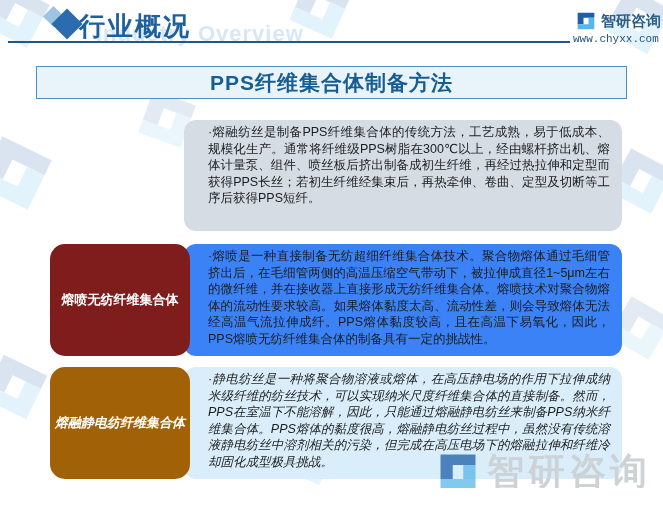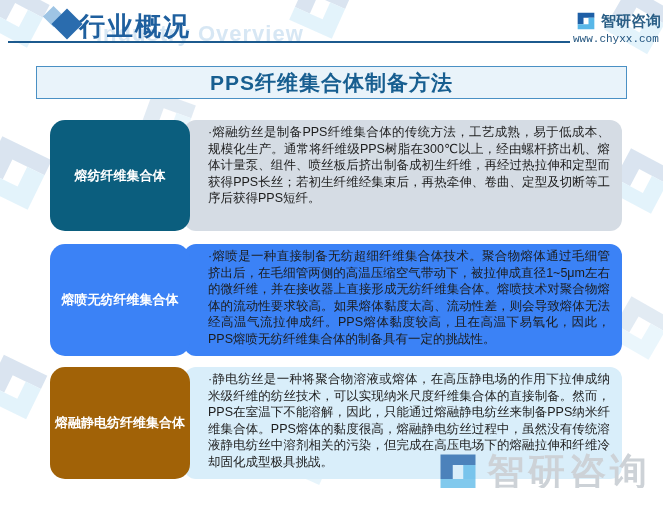--- a/index.html
+++ b/index.html
@@ -34,23 +34,23 @@
   
   .row { position:absolute; left:0; width:663px; }
   .row .body { position:absolute; left:184px; top:0; width:438px; height:100%;
     border-radius:12px; padding:4px 12px 8px 24px; }
   .row .body p { font-size:12.5px; line-height:16.6px; color:#1c1c1c; text-align:justify; }
   .row .tag { position:absolute; left:50px; top:0; width:140px; height:100%;
     border-radius:15px; display:flex; align-items:center; justify-content:center; }
   .row .tag span { color:#ffffff; font-size:13px; font-weight:bold; white-space:nowrap; }
   #row0 { top:120px; height:111px; }
   #row1 { top:244px; height:112px; }
-  #row2 { top:367px; height:112px; }
+  #row2 { top:367px; height:112px;font-style:italic; }
   #row0 .tag { background:#0b5e7e; }
-  #row1 .tag { background:#3b82f6; }
+  #row1 .tag { background:#7f1d1d; }
   #row2 .tag { background:#a16207; }
   #row0 .body { background:#d5dce4; }
   #row1 .body { background:#3b82f6; }
   #row2 .body { background:#d9eefa; }
 
   
   .ftr-rule { position:absolute; left:6px; top:491px; width:472px; height:2px; background:#1c5a8e; }
   .ftr-services { position:absolute; left:8px; top:500px; font-size:14px; font-weight:bold;
     color:#1a5a8c; letter-spacing:1px; white-space:nowrap; }
   .ftr-source { position:absolute; right:6px; top:495px; font-size:13px; font-weight:bold;
@@ -139,23 +139,20 @@
   </div>
 
   <div class="title-box">
     <span>PPS纤维集合体制备方法</span>
   </div>
 
   <div class="row" id="row0">
     <div class="body">
       <p>·熔融纺丝是制备PPS纤维集合体的传统方法，工艺成熟，易于低成本、规模化生产。通常将纤维级PPS树脂在300℃以上，经由螺杆挤出机、熔体计量泵、组件、喷丝板后挤出制备成初生纤维，再经过热拉伸和定型而获得PPS长丝；若初生纤维经集束后，再热牵伸、卷曲、定型及切断等工序后获得PPS短纤。</p>
     </div>
-    <div class="tag">
-      <span>熔纺纤维集合体</span>
-    </div>
   </div>
 
   <div class="row" id="row1">
     <div class="body">
       <p>·熔喷是一种直接制备无纺超细纤维集合体技术。聚合物熔体通过毛细管挤出后，在毛细管两侧的高温压缩空气带动下，被拉伸成直径1~5μm左右的微纤维，并在接收器上直接形成无纺纤维集合体。熔喷技术对聚合物熔体的流动性要求较高。如果熔体黏度太高、流动性差，则会导致熔体无法经高温气流拉伸成纤。PPS熔体黏度较高，且在高温下易氧化，因此，PPS熔喷无纺纤维集合体的制备具有一定的挑战性。</p>
     </div>
     <div class="tag">
       <span>熔喷无纺纤维集合体</span>
     </div>
   </div>

